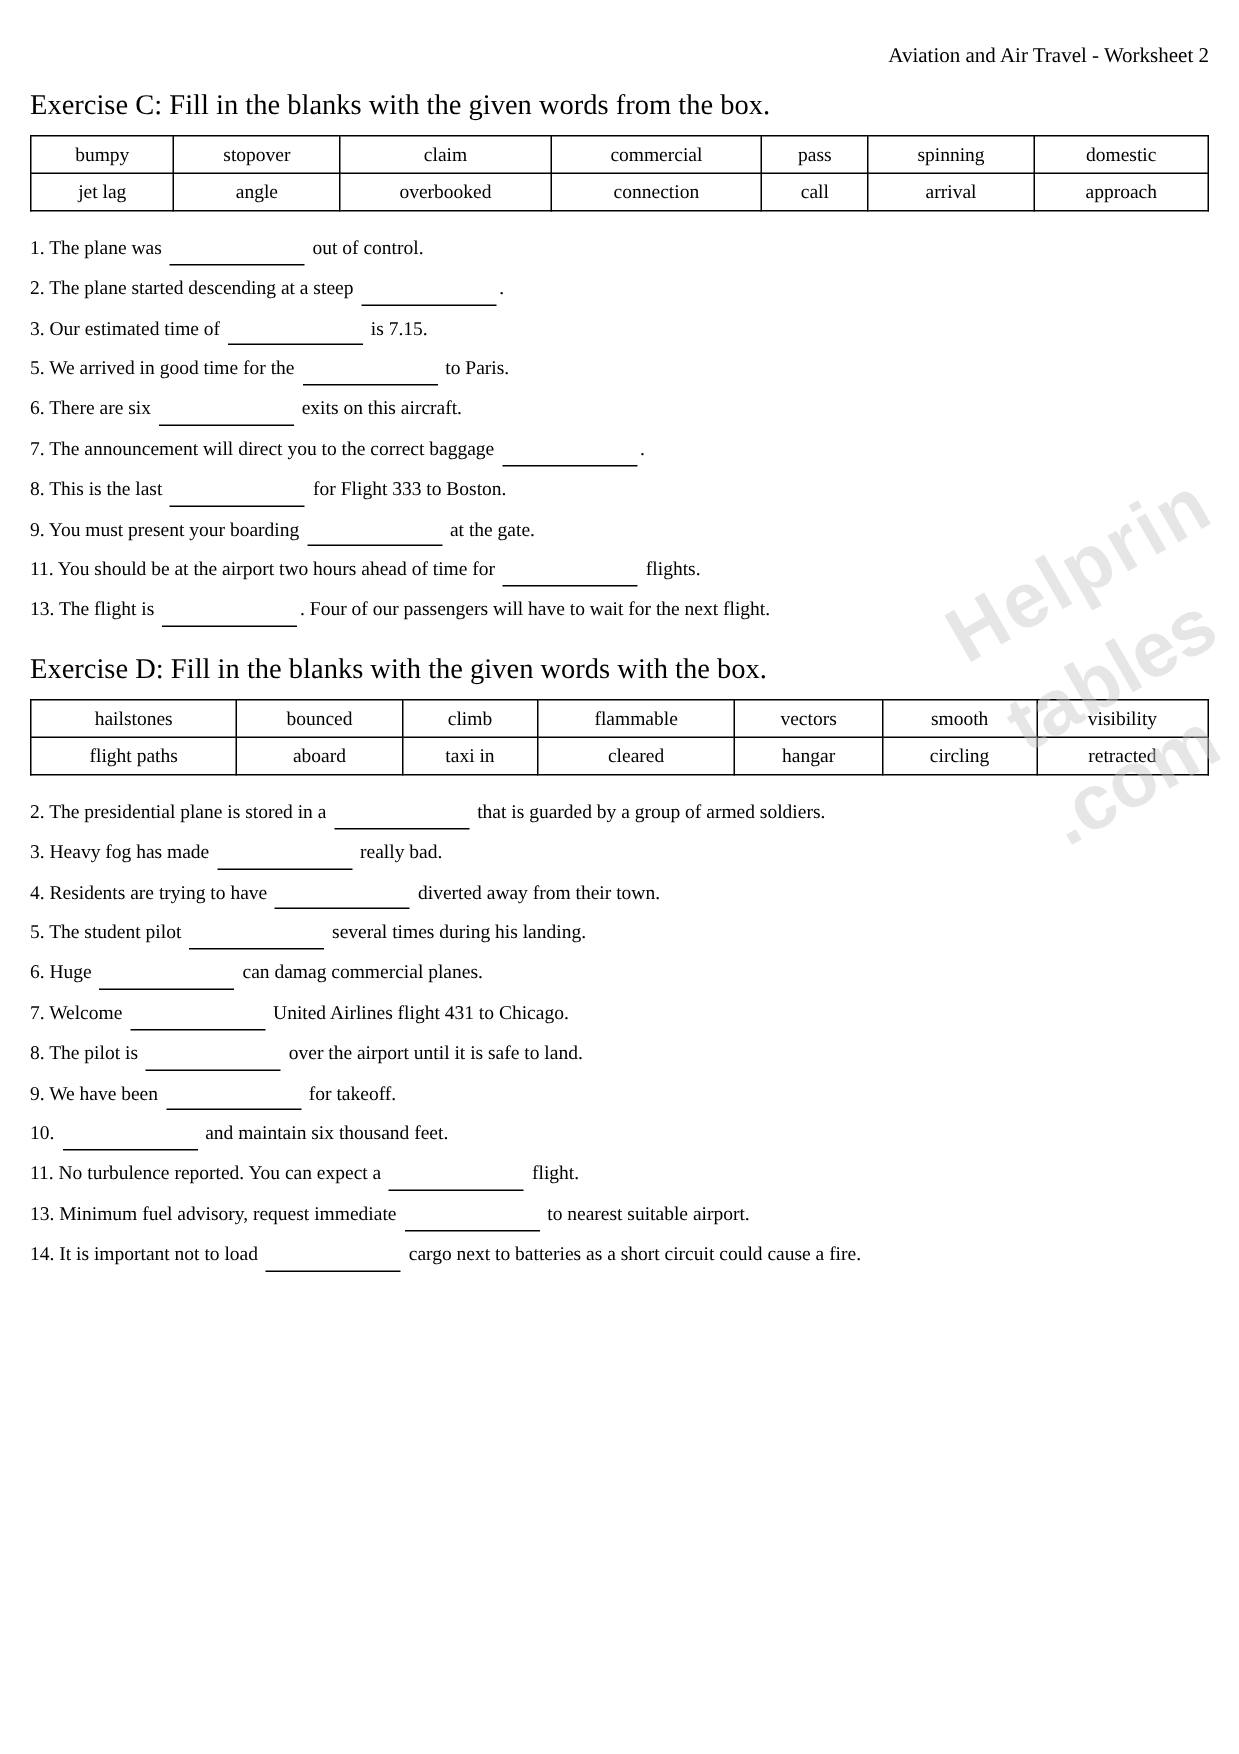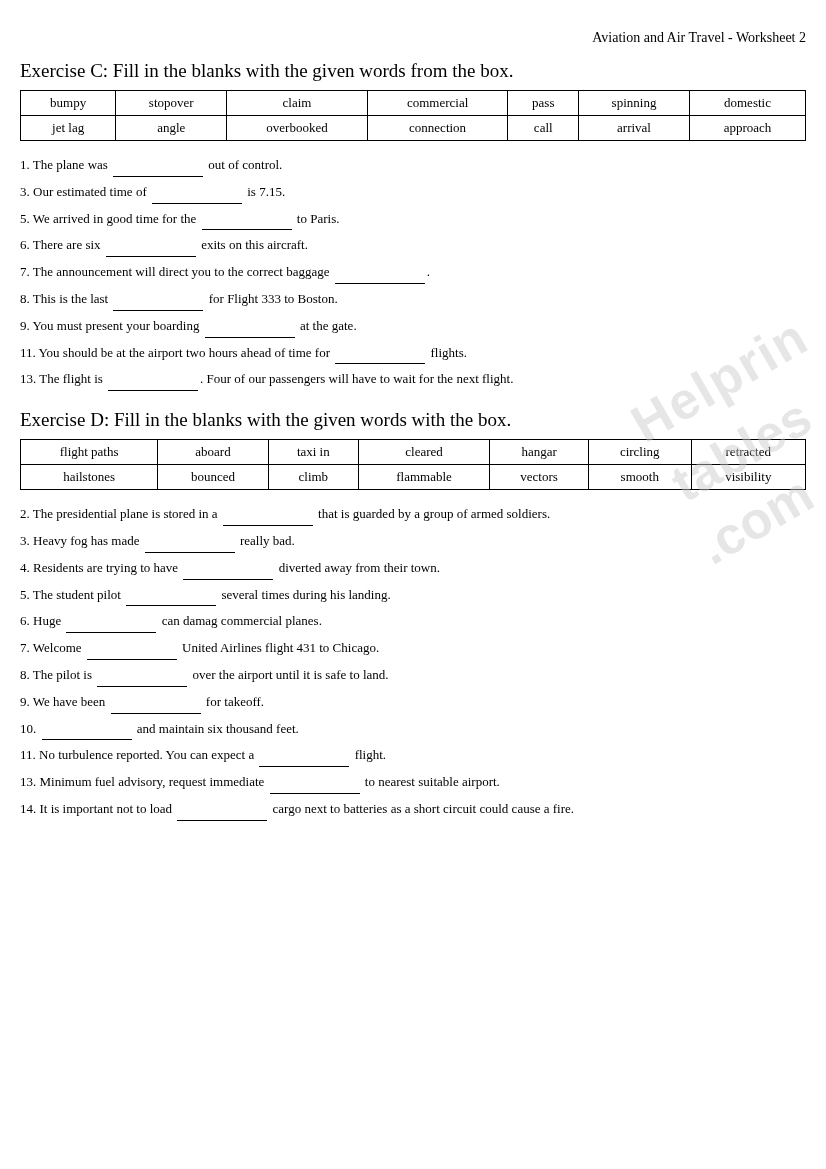--- a/index.html
+++ b/index.html
@@ -112,51 +112,52 @@
         <td>connection</td>
         <td>call</td>
         <td>arrival</td>
         <td>approach</td>
       </tr>
 </tbody>
   </table>
 
 <div class="sentences" id="exercise-c-sentences">
     <div class="sentence">1. The plane was <span class="blank">&nbsp;&nbsp;&nbsp;&nbsp;&nbsp;&nbsp;&nbsp;&nbsp;&nbsp;&nbsp;&nbsp;&nbsp;</span> out of control.</div>
+    <div class="sentence">2. The plane started descending at a steep <span class="blank">&nbsp;&nbsp;&nbsp;&nbsp;&nbsp;&nbsp;&nbsp;&nbsp;&nbsp;&nbsp;</span>.</div>
     <div class="sentence">3. Our estimated time of <span class="blank">&nbsp;&nbsp;&nbsp;&nbsp;&nbsp;&nbsp;&nbsp;&nbsp;&nbsp;&nbsp;</span> is 7.15.</div>
     <div class="sentence">5. We arrived in good time for the <span class="blank">&nbsp;&nbsp;&nbsp;&nbsp;&nbsp;&nbsp;&nbsp;&nbsp;&nbsp;&nbsp;</span> to Paris.</div>
     <div class="sentence">6. There are six <span class="blank">&nbsp;&nbsp;&nbsp;&nbsp;&nbsp;&nbsp;&nbsp;&nbsp;&nbsp;&nbsp;</span> exits on this aircraft.</div>
     <div class="sentence">7. The announcement will direct you to the correct baggage <span class="blank">&nbsp;&nbsp;&nbsp;&nbsp;&nbsp;&nbsp;&nbsp;&nbsp;&nbsp;&nbsp;</span>.</div>
     <div class="sentence">8. This is the last <span class="blank">&nbsp;&nbsp;&nbsp;&nbsp;&nbsp;&nbsp;&nbsp;&nbsp;&nbsp;&nbsp;</span> for Flight 333 to Boston.</div>
     <div class="sentence">9. You must present your boarding <span class="blank">&nbsp;&nbsp;&nbsp;&nbsp;&nbsp;&nbsp;&nbsp;&nbsp;&nbsp;&nbsp;</span> at the gate.</div>
     <div class="sentence">11. You should be at the airport two hours ahead of time for <span class="blank">&nbsp;&nbsp;&nbsp;&nbsp;&nbsp;&nbsp;&nbsp;&nbsp;</span> flights.</div>
     <div class="sentence">13. The flight is <span class="blank">&nbsp;&nbsp;&nbsp;&nbsp;&nbsp;&nbsp;&nbsp;&nbsp;&nbsp;&nbsp;</span>. Four of our passengers will have to wait for the next flight.</div>
   </div>
 
 <div class="exercise-heading">Exercise D: Fill in the blanks with the given words with the box.</div>
 
 <table class="word-box">
   <tbody>
-      <tr id="wordbox-d-row2">
+      <tr id="wordbox-d-row1">
+        <td>hailstones</td>
+        <td>bounced</td>
+        <td>climb</td>
+        <td>flammable</td>
+        <td>vectors</td>
+        <td>smooth</td>
+        <td>visibility</td>
+      </tr>
+  <tr id="wordbox-d-row2">
         <td>flight paths</td>
         <td>aboard</td>
         <td>taxi in</td>
         <td>cleared</td>
         <td>hangar</td>
         <td>circling</td>
         <td>retracted</td>
-      </tr>
-  <tr id="wordbox-d-row1">
-        <td>hailstones</td>
-        <td>bounced</td>
-        <td>climb</td>
-        <td>flammable</td>
-        <td>vectors</td>
-        <td>smooth</td>
-        <td>visibility</td>
       </tr>
 </tbody>
   </table>
 
 <div class="sentences" id="exercise-d-sentences">
     <div class="sentence">2. The presidential plane is stored in a <span class="blank">&nbsp;&nbsp;&nbsp;&nbsp;&nbsp;&nbsp;&nbsp;&nbsp;&nbsp;&nbsp;&nbsp;&nbsp;</span> that is guarded by a group of armed soldiers.</div>
     <div class="sentence">3. Heavy fog has made <span class="blank">&nbsp;&nbsp;&nbsp;&nbsp;&nbsp;&nbsp;&nbsp;&nbsp;&nbsp;&nbsp;</span> really bad.</div>
     <div class="sentence">4. Residents are trying to have <span class="blank">&nbsp;&nbsp;&nbsp;&nbsp;&nbsp;&nbsp;&nbsp;&nbsp;&nbsp;&nbsp;&nbsp;&nbsp;</span> diverted away from their town.</div>
     <div class="sentence">5. The student pilot <span class="blank">&nbsp;&nbsp;&nbsp;&nbsp;&nbsp;&nbsp;&nbsp;&nbsp;&nbsp;&nbsp;</span> several times during his landing.</div>
     <div class="sentence">6. Huge <span class="blank">&nbsp;&nbsp;&nbsp;&nbsp;&nbsp;&nbsp;&nbsp;&nbsp;&nbsp;&nbsp;&nbsp;&nbsp;</span> can damag commercial planes.</div>

